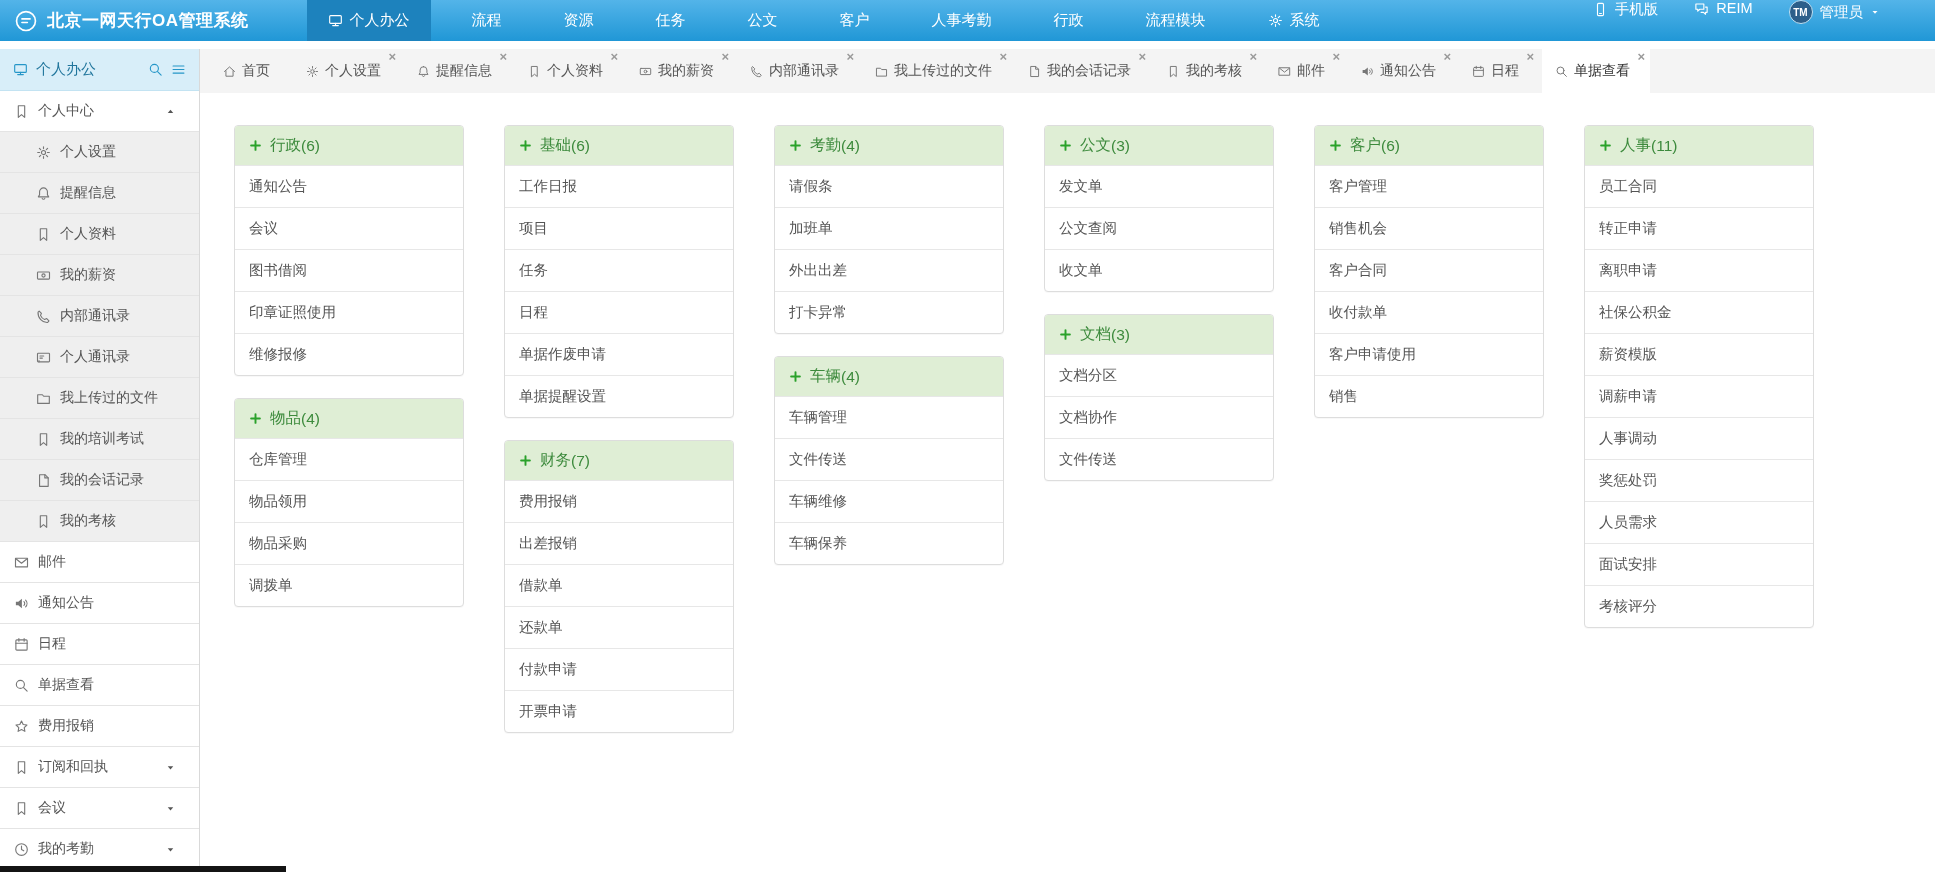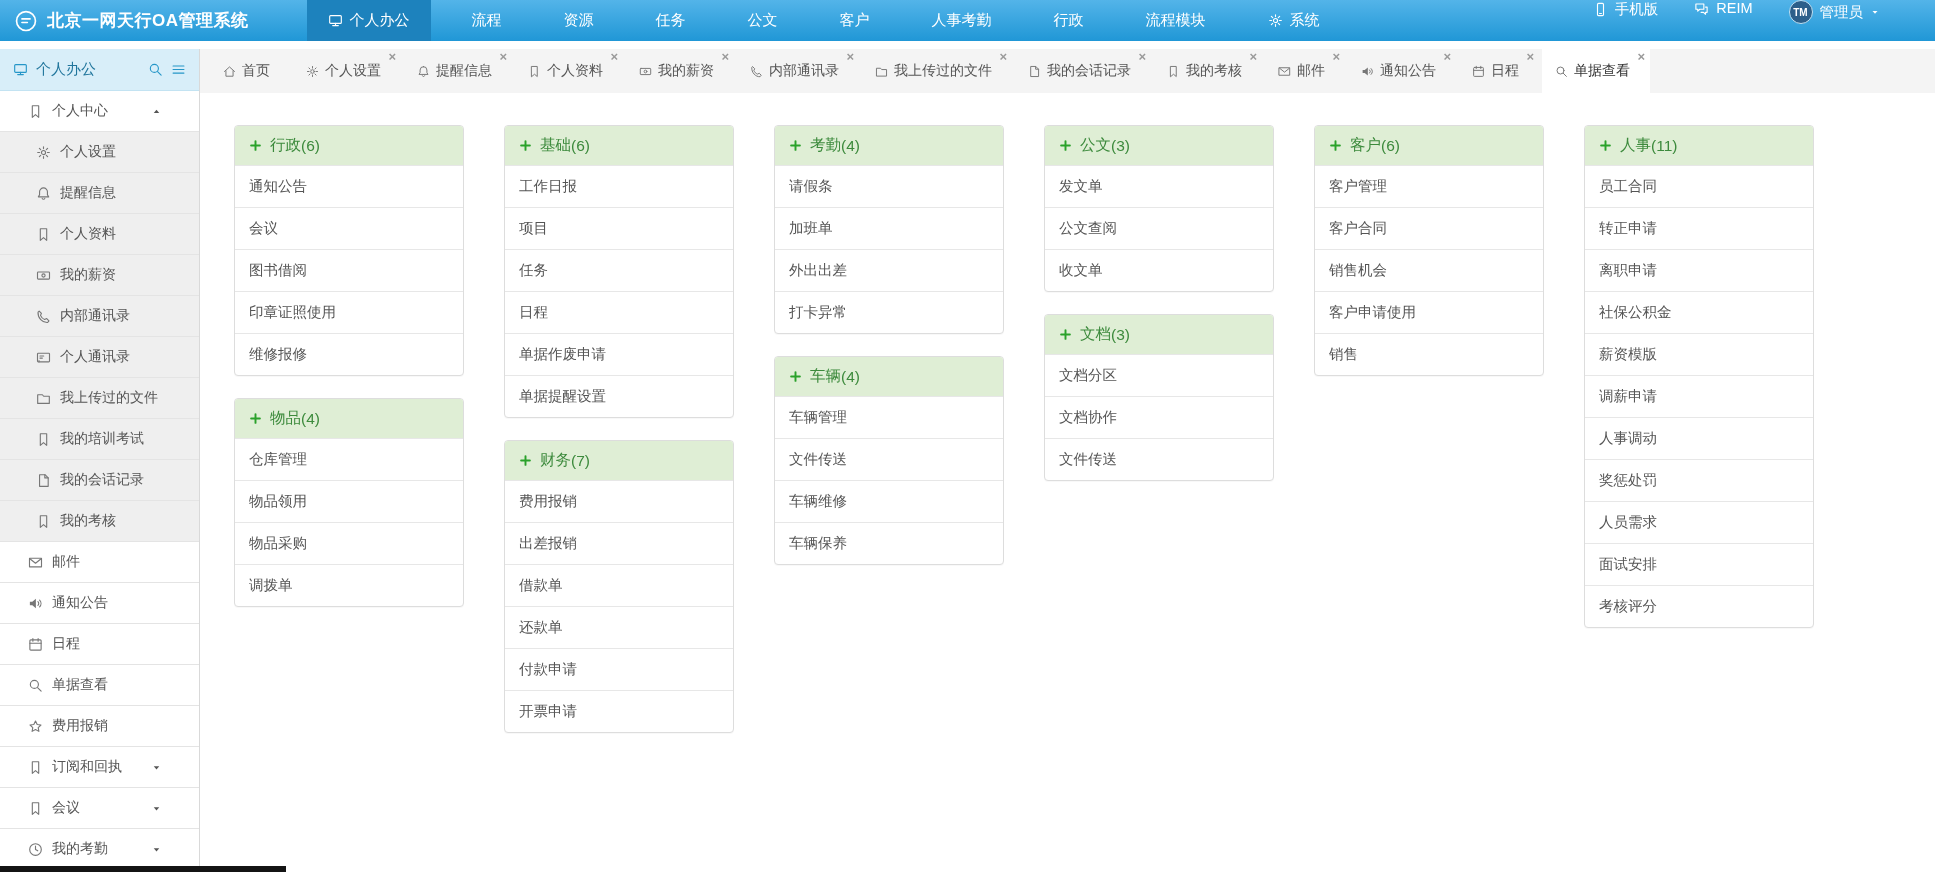--- a/index.html
+++ b/index.html
@@ -23,21 +23,21 @@
   .tr-item{display:flex;align-items:center;gap:7px;cursor:pointer;white-space:nowrap;}
   .avatar{width:22px;height:22px;border-radius:50%;background:#2c5f8a;border:1px solid #bfe2f5;color:#fff;font-size:10px;font-weight:bold;display:inline-flex;align-items:center;justify-content:center;letter-spacing:0;}
   .tr-item .caret svg{width:10px;height:10px;}
 
   
   .sidebar{position:absolute;left:0;top:49px;width:200px;bottom:0;background:#fff;border-right:1px solid #d9d9d9;box-sizing:border-box;overflow:hidden;}
   .side-header{height:41px;background:#d8eef9;display:flex;align-items:center;padding:0 13px;gap:8px;border-bottom:1px solid #c3e3f2;}
   .side-header .ic{color:#2596c8;}
   .sh-label{flex:1;color:#20759c;font-size:15px;cursor:default;}
   .side-header .tool{cursor:pointer;}
-  .s-item{height:41px;display:flex;align-items:center;padding:0 28px;border-bottom:1px solid #e4e4e4;background:#fff;color:#555;font-size:14px;cursor:pointer;box-sizing:border-box;}
+  .s-item{height:41px;display:flex;align-items:center;padding:0 14px;border-bottom:1px solid #e4e4e4;background:#fff;color:#555;font-size:14px;cursor:pointer;box-sizing:border-box;}
   .s-item .ic{color:#777;margin-right:9px;}
   .s-item.lvl1{padding-left:36px;background:#efefef;}
   .s-item .caret{margin-left:auto;color:#555;}
   .s-item .caret svg{width:11px;height:11px;}
 
   
   .main{position:absolute;left:200px;top:49px;right:0;bottom:0;display:flex;flex-direction:column;}
   .tabbar{height:44px;background:#f4f4f4;display:flex;align-items:stretch;padding-left:10px;flex:none;}
   .tab{position:relative;display:flex;align-items:center;gap:6px;padding:0 20px 0 13px;margin-right:3px;font-size:14px;color:#555;cursor:pointer;white-space:nowrap;}
   .tab .ic{color:#777;}
@@ -615,22 +615,23 @@
             <div class="card-header">
               <span class="ic plus">
                 <svg viewBox="0 0 16 16">
                   <path d="M8 2.6v10.8M2.6 8h10.8"></path>
                 </svg>
               </span>
               <span>客户</span>
               <span>(6)</span>
             </div>
             <div class="card-item">客户管理</div>
+            <div class="card-item">销售机会</div>
             <div class="card-item">客户合同</div>
-            <div class="card-item">销售机会</div>
+            <div class="card-item">收付款单</div>
             <div class="card-item">客户申请使用</div>
             <div class="card-item">销售</div>
           </div>
         </div>
         <div class="col">
           <div class="card">
             <div class="card-header">
               <span class="ic plus">
                 <svg viewBox="0 0 16 16">
                   <path d="M8 2.6v10.8M2.6 8h10.8"></path>

